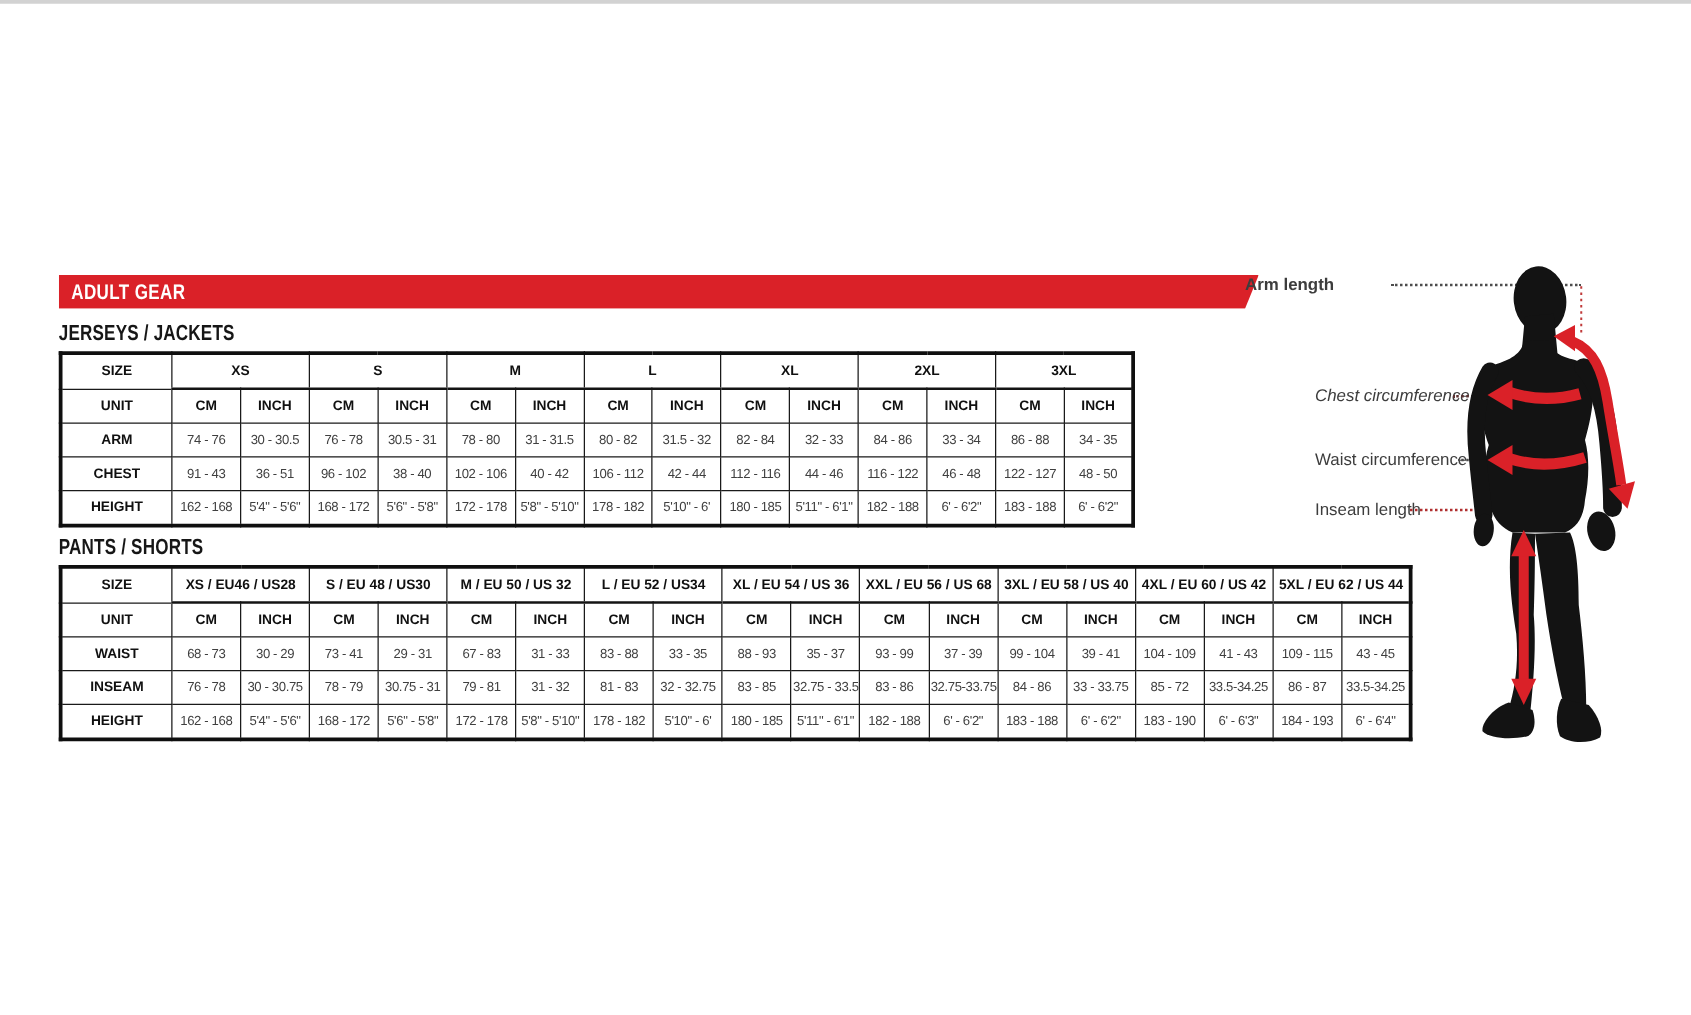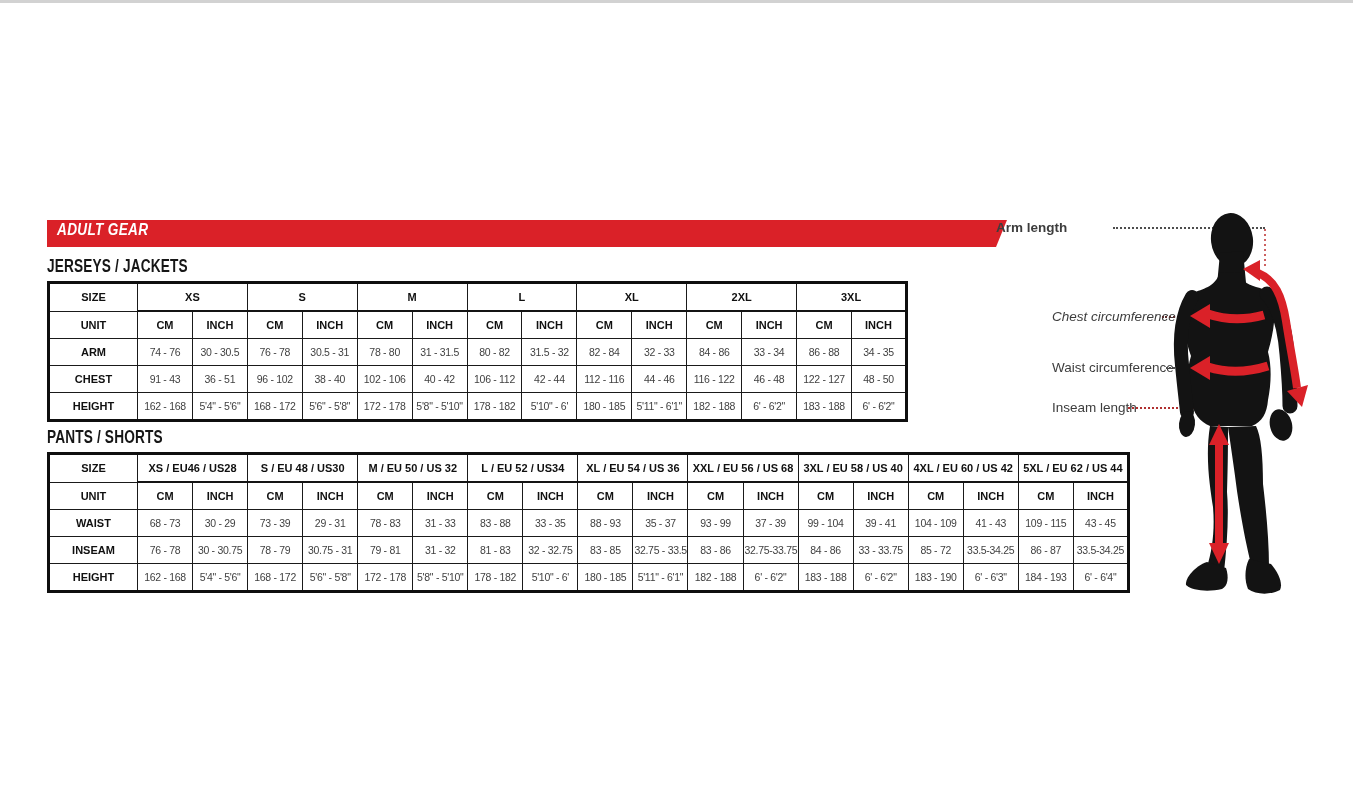--- a/index.html
+++ b/index.html
@@ -12,21 +12,21 @@
     background:#ffffff;
     font-family:"Liberation Sans", sans-serif;
   }
   .top-strip{
     position:absolute;left:0;top:0;width:1353px;height:3px;background:#d2d2d2;
   }
   .banner{
     position:absolute;left:47px;top:220px;width:960px;height:27px;
     background:var(--accent);
     clip-path:polygon(0 0,100% 0,calc(100% - 11px) 100%,0 100%);
-    display:flex;font-style:italic;
+    display:flex;align-items:center;
   }
   .banner span{
     color:#fff;font-weight:bold;font-size:17px;letter-spacing:.4px;
     transform:scaleX(.8);transform-origin:0 50%;margin-left:10px;white-space:nowrap;
   }
   .section-title{
     position:absolute;left:47px;margin:0;
     font-size:17.5px;font-weight:bold;color:#161616;letter-spacing:.2px;
     transform:scaleX(.78);transform-origin:0 50%;white-space:nowrap;
   }
@@ -199,23 +199,23 @@
           <th class="unit-name">INCH</th>
           <th class="unit-name group-start">CM</th>
           <th class="unit-name">INCH</th>
           <th class="unit-name group-start">CM</th>
           <th class="unit-name">INCH</th>
         </tr>
         <tr>
           <th class="col-label">WAIST</th>
           <td class="value group-start">68 - 73</td>
           <td class="value">30 - 29</td>
-          <td class="value group-start">73 - 39</td>
+          <td class="value group-start">73 - 41</td>
           <td class="value">29 - 31</td>
-          <td class="value group-start">78 - 83</td>
+          <td class="value group-start">67 - 83</td>
           <td class="value">31 - 33</td>
           <td class="value group-start">83 - 88</td>
           <td class="value">33 - 35</td>
           <td class="value group-start">88 - 93</td>
           <td class="value">35 - 37</td>
           <td class="value group-start">93 - 99</td>
           <td class="value">37 - 39</td>
           <td class="value group-start">99 - 104</td>
           <td class="value">39 - 41</td>
           <td class="value group-start">104 - 109</td>

